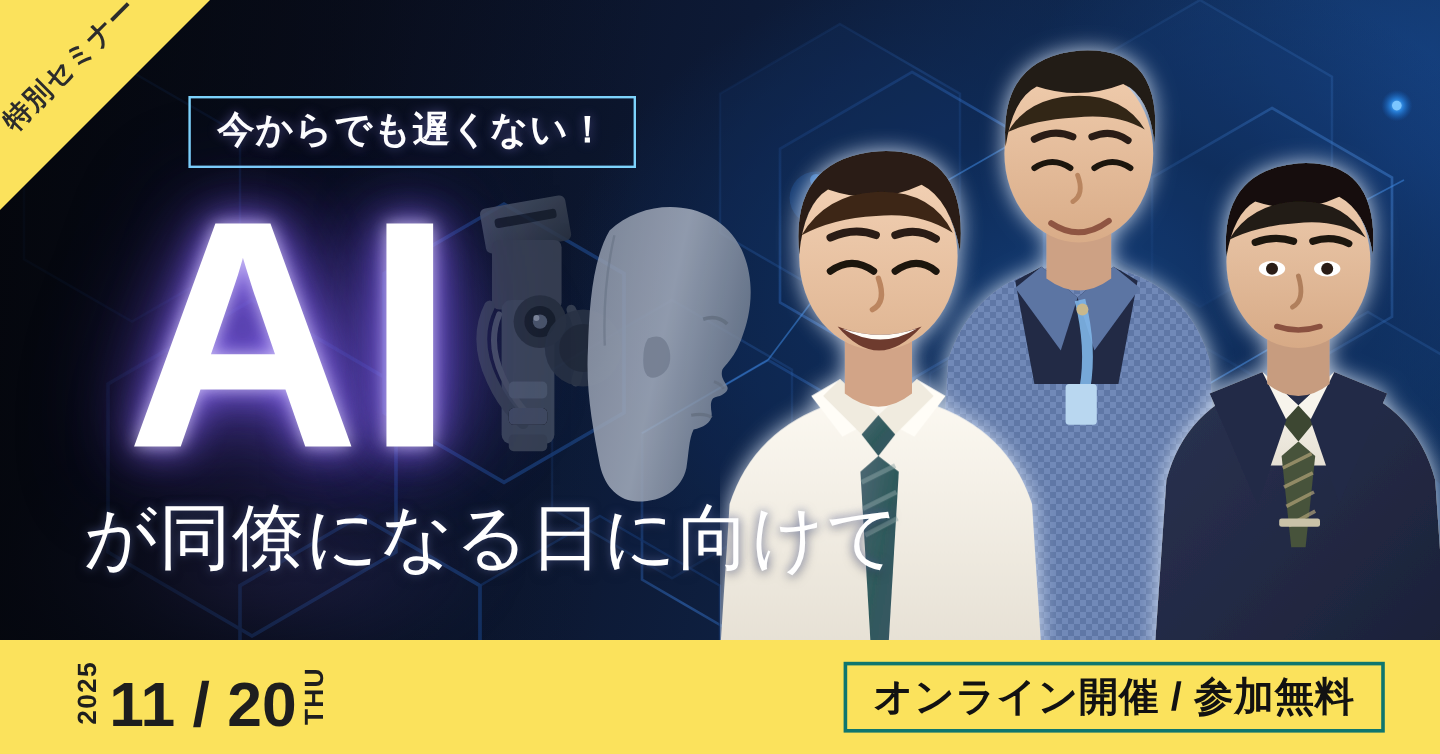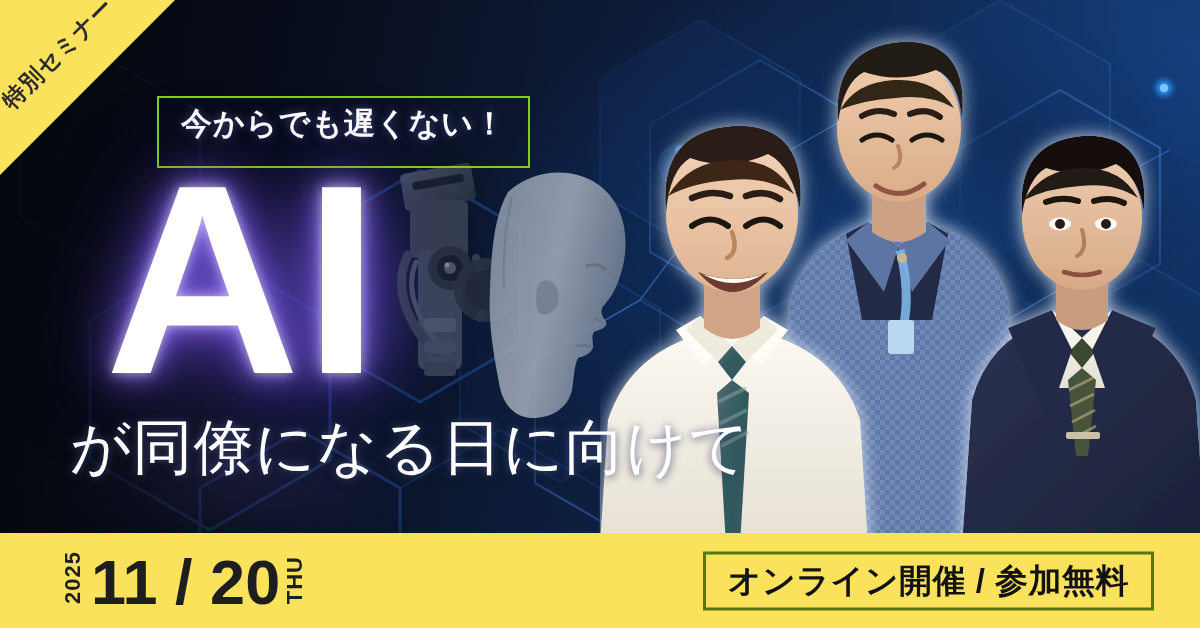--- a/index.html
+++ b/index.html
@@ -91,23 +91,23 @@
 
   
   .people { position: absolute; right: 0; top: 0; width: 600px; height: 545px; z-index: 12; }
   .people svg { display: block; }
 
   
   .content { position: absolute; left: 0; top: 0; width: 700px; height: 533px; z-index: 30; }
 
   .catch-box {
     position: absolute;
-    left: 157px; top: 96px;
-    padding: 10px 22px 27px 22px;
-    border: 2px solid #84cc16;
+    left: 157px; top: 80px;
+    padding: 10px 22px 15px 22px;
+    border: 2px solid #7dd3fc;
     background: rgba(10,16,34,0.18);
   }
   .catch-text {
     color: #ffffff;
     font-size: 31px;
     font-weight: 700;
     letter-spacing: 1px;
     line-height: 1;
     white-space: nowrap;
     text-shadow: 0 0 10px rgba(160,150,255,0.45);
@@ -164,40 +164,40 @@
     font-size: 22px;
     font-weight: 700;
     color: #1e1e1e;
     letter-spacing: 1px;
     line-height: 1;
     margin-bottom: 6px;
   }
   .vert-year { margin-right: 7px; }
   .vert-dow  { margin-left: 4px; margin-right: 10px; }
   .date-main {
-    font-size: 63px;
+    font-size: 52px;
     font-weight: 700;
     color: #1e1e1e;
     line-height: 1;
     letter-spacing: 0px;
     margin-bottom: -4px;
   }
   .time-main {
     font-size: 63px;
     font-weight: 700;
     color: #1e1e1e;
     line-height: 1;
     letter-spacing: -1px;
     margin-bottom: -4px;
   }
   .note-box {
     position: absolute;
     right: 46px; top: 50%;
     transform: translateY(-50%);
-    border: 3px solid #4d7c0f;
+    border: 3px solid #0f766e;
     padding: 9px 22px 11px 22px;
     background: transparent;
   }
   .note-text {
     font-size: 33px;
     font-weight: 700;
     color: #121212;
     letter-spacing: 0.5px;
     line-height: 1;
     white-space: nowrap;

